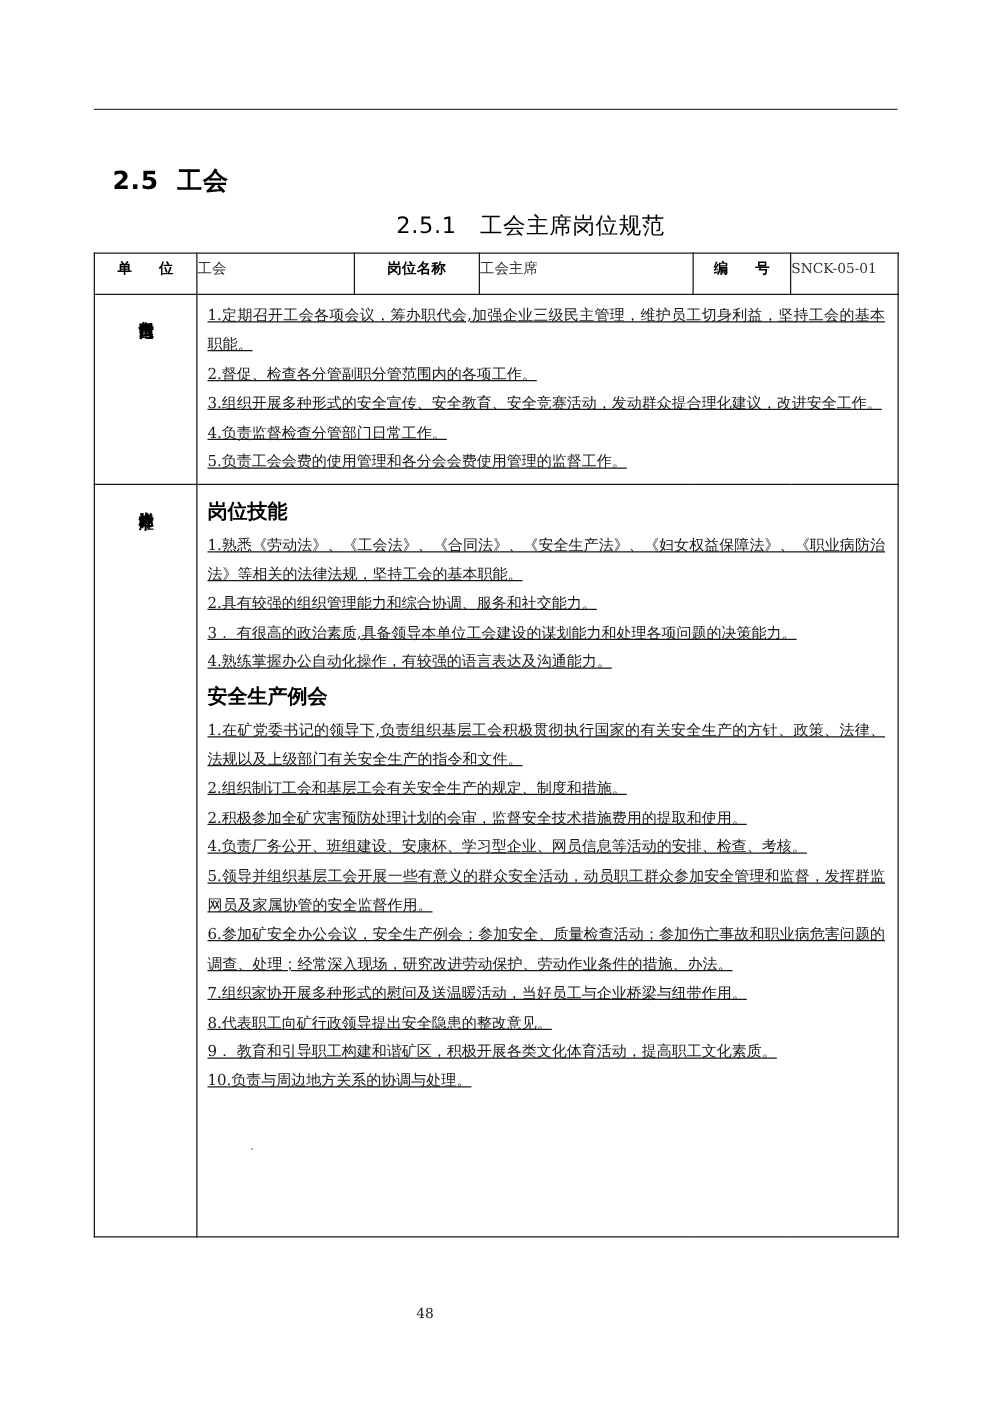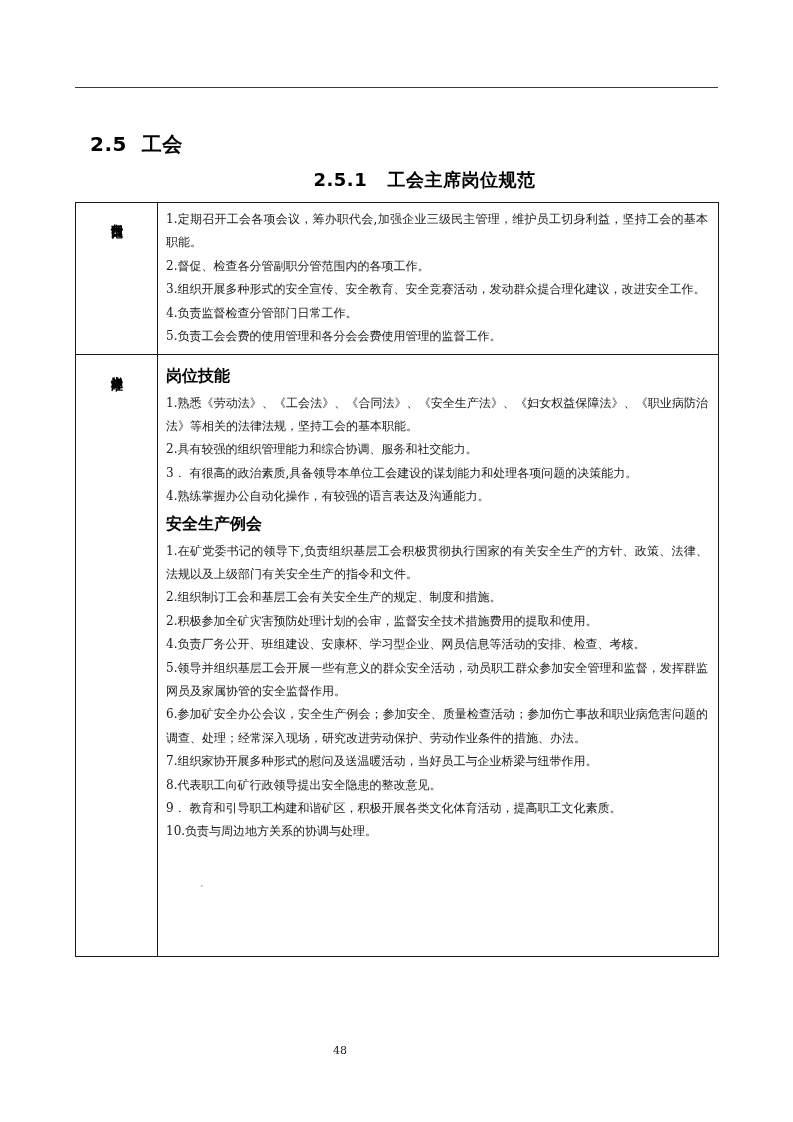--- a/index.html
+++ b/index.html
@@ -47,21 +47,21 @@
   }
   .h-sub {
     position: absolute;
     left: 0;
     top: 152px;
     width: 793px;
     text-align: center;
     padding-left: 56px;
     box-sizing: border-box;
     font-family: "DejaVu Sans", "Liberation Sans", sans-serif;
-    font-weight: bold;
+    font-weight: normal;
     font-size: 18px;
     letter-spacing: 0.5px;
     white-space: pre;
   }
 
   
   table.spec {
     position: absolute;
     left: 75px;
     top: 186px;
@@ -138,20 +138,21 @@
     white-space: pre;
   }
   .li {
     font-family: "DejaVu Serif", "Liberation Serif", serif;
     font-size: 12px;
     line-height: 1.95;
     margin: 0;
     text-align: justify;
     text-justify: inter-ideograph;
     color: #1a1a1a;
+    text-decoration: underline;
   }
   .tail-dot {
     font-family: "DejaVu Serif", "Liberation Serif", serif;
     font-size: 8px;
     color: #555;
     margin: 0;
     padding: 36px 0 0 34px;
     line-height: 1;
   }
   .spacer-tall { height: 62px; }
@@ -181,20 +182,40 @@
     <colgroup>
       <col style="width:82px">
       <col style="width:126px">
       <col style="width:100px">
       <col style="width:171px">
       <col style="width:78px">
       <col style="width:86px">
     </colgroup>
 
     <tbody>
+        <tr class="row-h">
+      <td class="cell-center">
+        <span class="lbl">单     位</span>
+      </td>
+      <td class="cell-pad">
+        <span class="val">工会</span>
+      </td>
+      <td class="cell-center">
+        <span class="lbl">岗位名称</span>
+      </td>
+      <td class="cell-pad">
+        <span class="val">工会主席</span>
+      </td>
+      <td class="cell-center">
+        <span class="lbl">编     号</span>
+      </td>
+      <td class="cell-pad">
+        <span class="val-code">SNCK-05-01</span>
+      </td>
+    </tr>
 
 
     <tr>
       <td class="vlabel-cell">
         <span class="vlabel">责任范围</span>
       </td>
       <td colspan="5">
         <div class="block">
           <p class="li">1.定期召开工会各项会议，筹办职代会,加强企业三级民主管理，维护员工切身利益，坚持工会的基本职能。</p>
           <p class="li">2.督促、检查各分管副职分管范围内的各项工作。</p>

